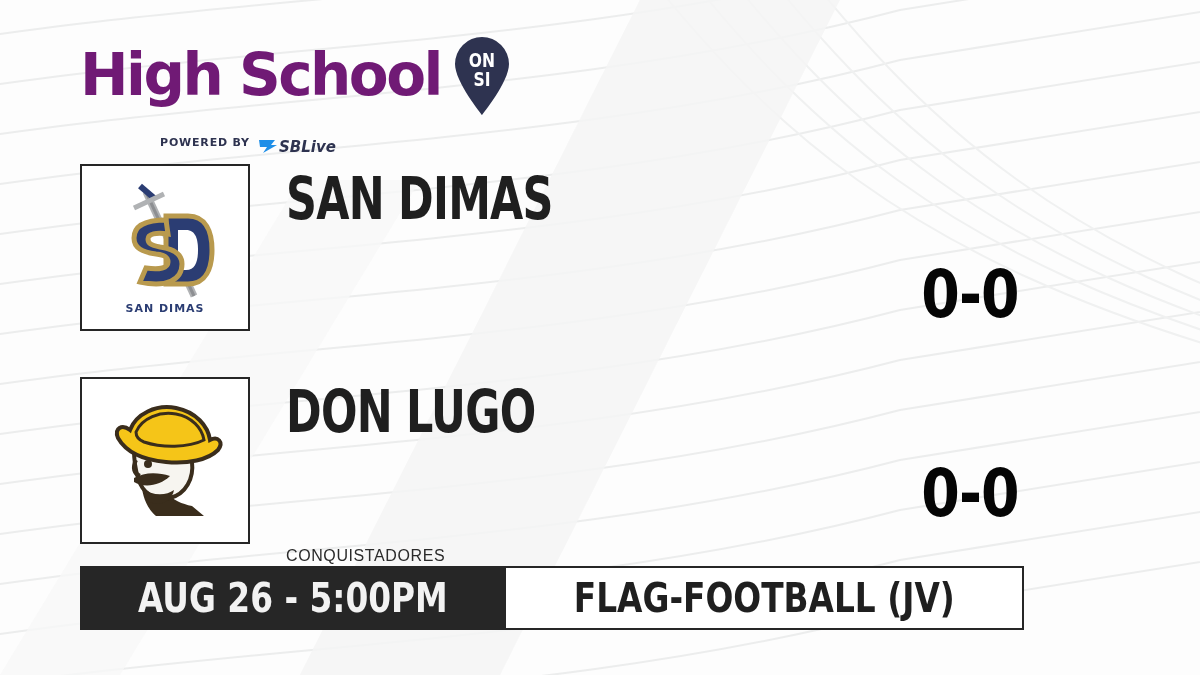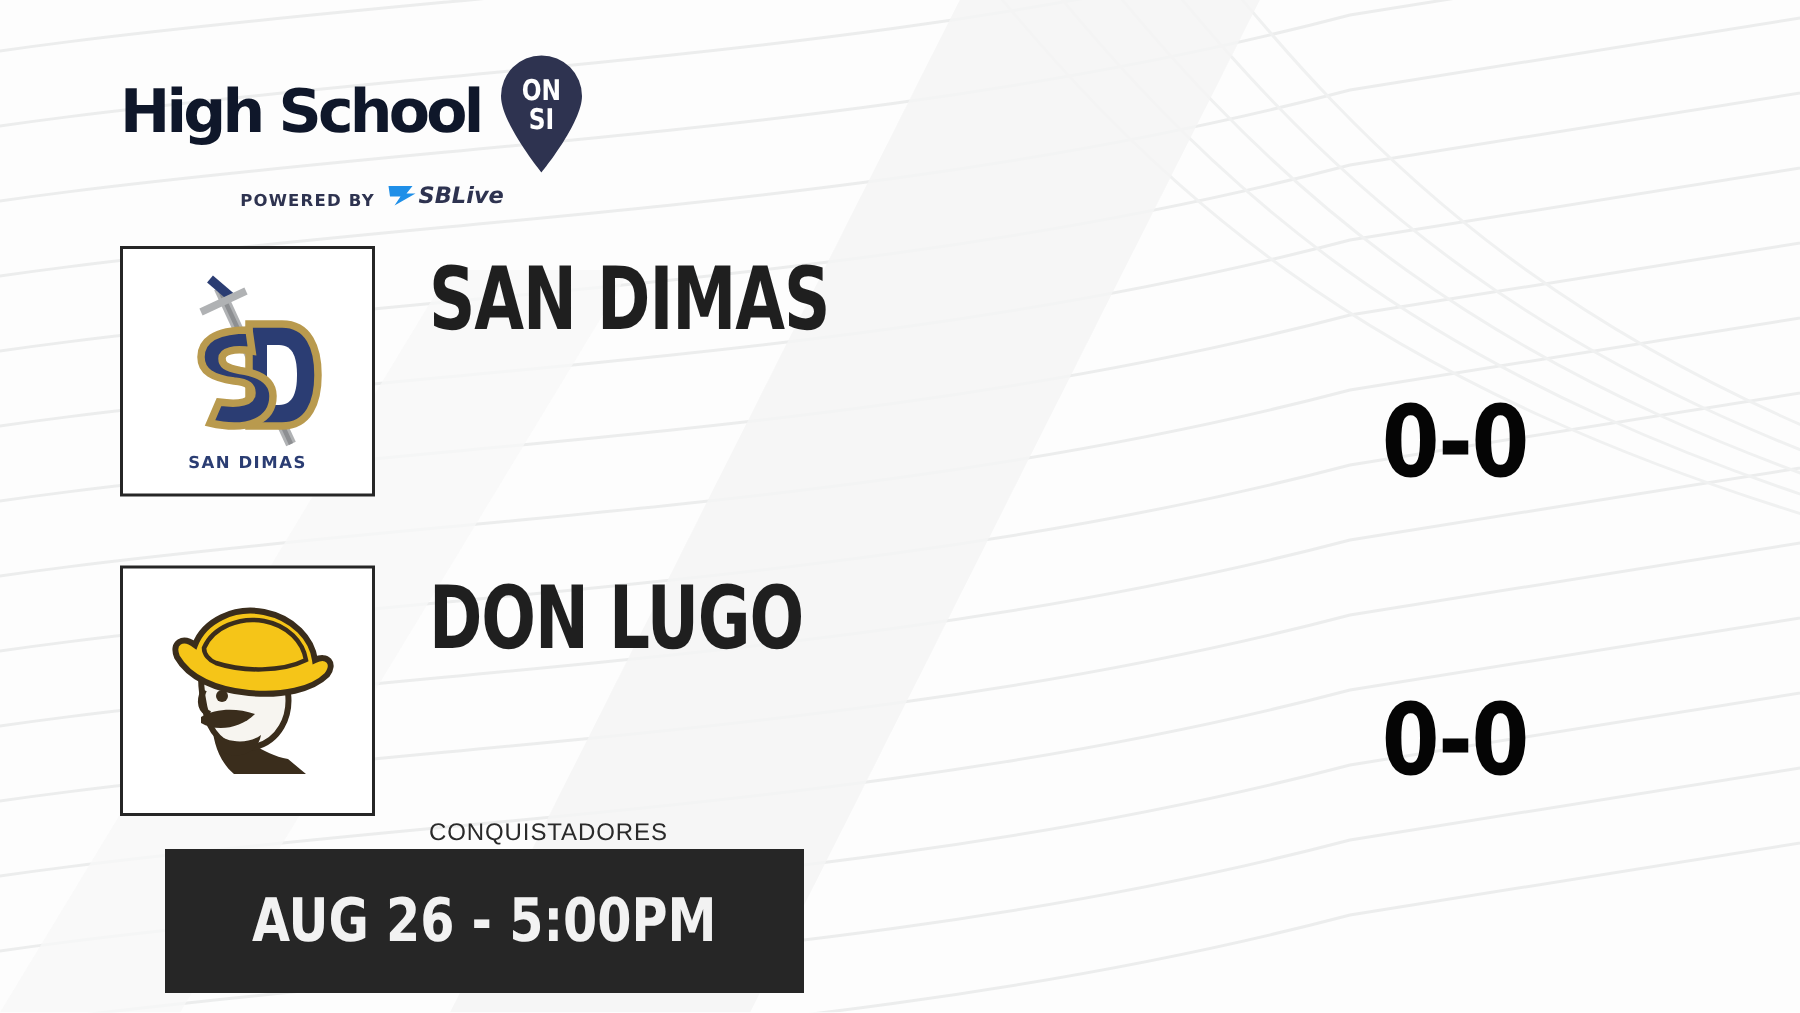--- a/index.html
+++ b/index.html
@@ -34,34 +34,34 @@
     width:430px;
   }
   #brand-row {
     display:flex;
     align-items:center;
     gap:10px;
   }
   #brand-wordmark {
     font-family:"DejaVu Sans", sans-serif;
     font-weight:bold;
-    font-size:40px;
+    font-size:58px;
     line-height:60px;
     letter-spacing:-2.5px;
-    color:#0f172a;
+    color:#701a75;
     white-space:nowrap;
   }
   #brand-pin { flex:0 0 auto; display:block; }
 
   #brand-powered {
     display:flex;
-    align-items:flex-end;
+    align-items:flex-start;
     justify-content:center;
     gap:7px;
-    margin-top:4px;
+    margin-top:20px;
     width:352px;
   }
   #powered-label {
     font-family:"DejaVu Sans", sans-serif;
     font-weight:bold;
     font-size:11px;
     letter-spacing:0.8px;
     color:#2e3350;
     white-space:nowrap;
   }
@@ -129,24 +129,23 @@
     text-align:center;
     width:160px;
   }
   #record-home { left:890px; top:262px; }
   #record-away { left:890px; top:461px; }
 
   
   #info-bar {
     position:absolute;
     left:80px; top:566px;
-    height:96px;
+    height:64px;
     display:flex;
     z-index:6;
-    margin-left:30px;
   }
   #datetime-block {
     background:#262626;
     display:flex;
     align-items:center;
     justify-content:center;
     padding:0 24px;
     min-width:360px;
   }
   #datetime-text {
@@ -310,15 +309,18 @@
   </div>
 
   <div class="record" id="record-home">0-0</div>
 
   <div class="record" id="record-away">0-0</div>
 
   <div id="info-bar">
     <div id="datetime-block">
       <span id="datetime-text">AUG 26 - 5:00PM</span>
     </div>
+    <div id="sport-block">
+      <span id="sport-text">FLAG-FOOTBALL (JV)</span>
+    </div>
   </div>
 
 </div>
 
 </body></html>

